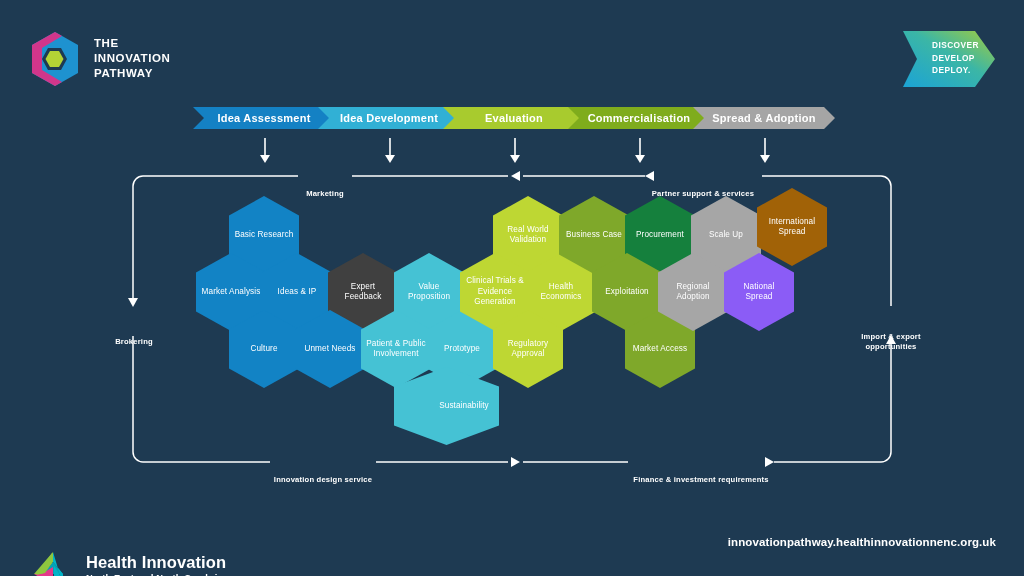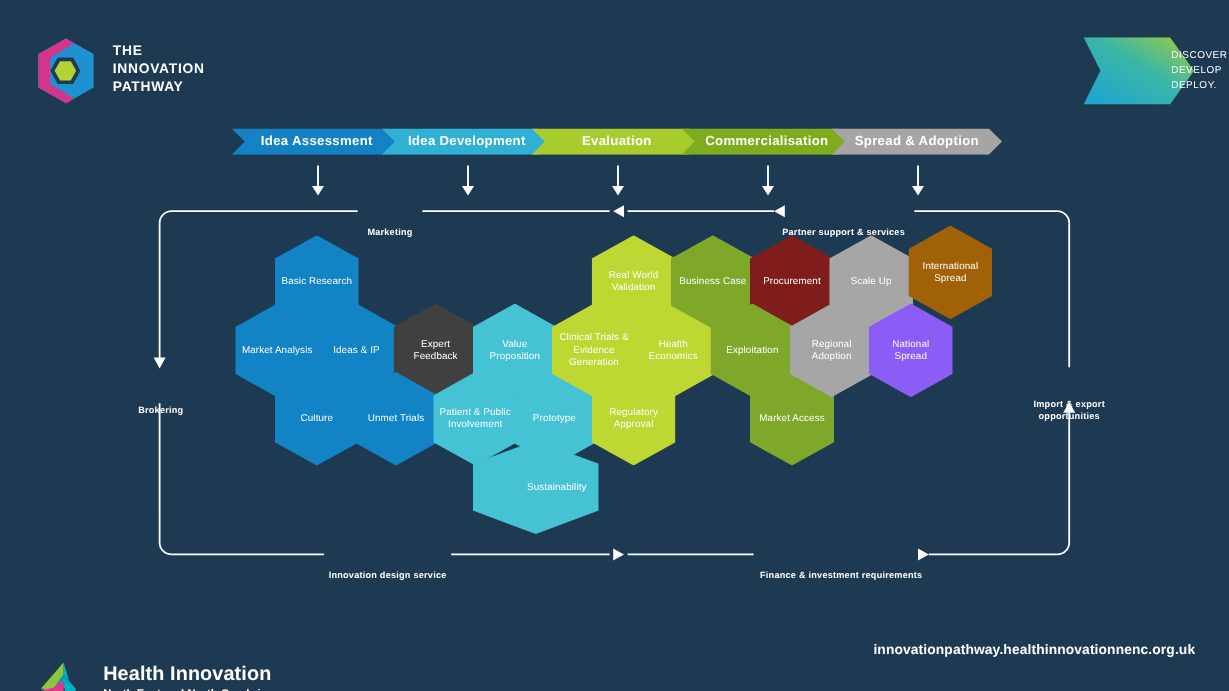--- a/index.html
+++ b/index.html
@@ -47,24 +47,24 @@
   
   #tagline-badge {
     position: absolute;
     left: 903px;
     top: 31px;
     width: 92px;
     height: 56px;
   }
   #tagline-text {
     position: absolute;
-    left: 976px;
+    left: 932px;
     top: 39px;
     font-size: 8.3px;
-    font-weight: normal;
+    font-weight: bold;
     line-height: 12.5px;
     letter-spacing: 0.45px;
     color: #ffffff;
   }
 
   
   .stage-chev {
     position: absolute;
     top: 107px;
     height: 22px;
@@ -307,21 +307,21 @@
       <div class="hex" style="left: 328px; top: 253px; width: 70px; height: 78px; background: #404040;">
         <span class="hex-label">Expert Feedback</span>
       </div>
       <div class="hex" style="left: 394px; top: 253px; width: 70px; height: 78px; background: rgb(69, 194, 212);">
         <span class="hex-label">Value Proposition</span>
       </div>
       <div class="hex" style="left: 229px; top: 310px; width: 70px; height: 78px; background: rgb(18, 131, 197);">
         <span class="hex-label">Culture</span>
       </div>
       <div class="hex" style="left: 295px; top: 310px; width: 70px; height: 78px; background: rgb(18, 131, 197);">
-        <span class="hex-label">Unmet Trials</span>
+        <span class="hex-label">Unmet Needs</span>
       </div>
       <div class="hex" style="left: 361px; top: 310px; width: 70px; height: 78px; background: rgb(69, 194, 212);">
         <span class="hex-label">Patient &amp; Public Involvement</span>
       </div>
       <div class="hex" style="left: 427px; top: 310px; width: 70px; height: 78px; background: rgb(69, 194, 212);">
         <span class="hex-label">Prototype</span>
       </div>
       <div class="hex" style="left: 394px; top: 367px; width: 70px; height: 78px; background: rgb(69, 194, 212); padding-left: 35px;">
         <span class="hex-label">Sustainability</span>
       </div>
@@ -333,21 +333,21 @@
       </div>
       <div class="hex" style="left: 526px; top: 253px; width: 70px; height: 78px; background: rgb(190, 215, 51);">
         <span class="hex-label">Health Economics</span>
       </div>
       <div class="hex" style="left: 493px; top: 310px; width: 70px; height: 78px; background: rgb(190, 215, 51);">
         <span class="hex-label">Regulatory Approval</span>
       </div>
       <div class="hex" style="left: 559px; top: 196px; width: 70px; height: 78px; background: rgb(127, 168, 42);">
         <span class="hex-label">Business Case</span>
       </div>
-      <div class="hex" style="left: 625px; top: 196px; width: 70px; height: 78px; background: #7f1d1d;">
+      <div class="hex" style="left: 625px; top: 196px; width: 70px; height: 78px; background: #15803d;">
         <span class="hex-label">Procurement</span>
       </div>
       <div class="hex" style="left: 592px; top: 253px; width: 70px; height: 78px; background: rgb(127, 168, 42);">
         <span class="hex-label">Exploitation</span>
       </div>
       <div class="hex" style="left: 625px; top: 310px; width: 70px; height: 78px; background: rgb(127, 168, 42);">
         <span class="hex-label">Market Access</span>
       </div>
       <div class="hex" style="left: 691px; top: 196px; width: 70px; height: 78px; background: rgb(166, 166, 166);">
         <span class="hex-label">Scale Up</span>

